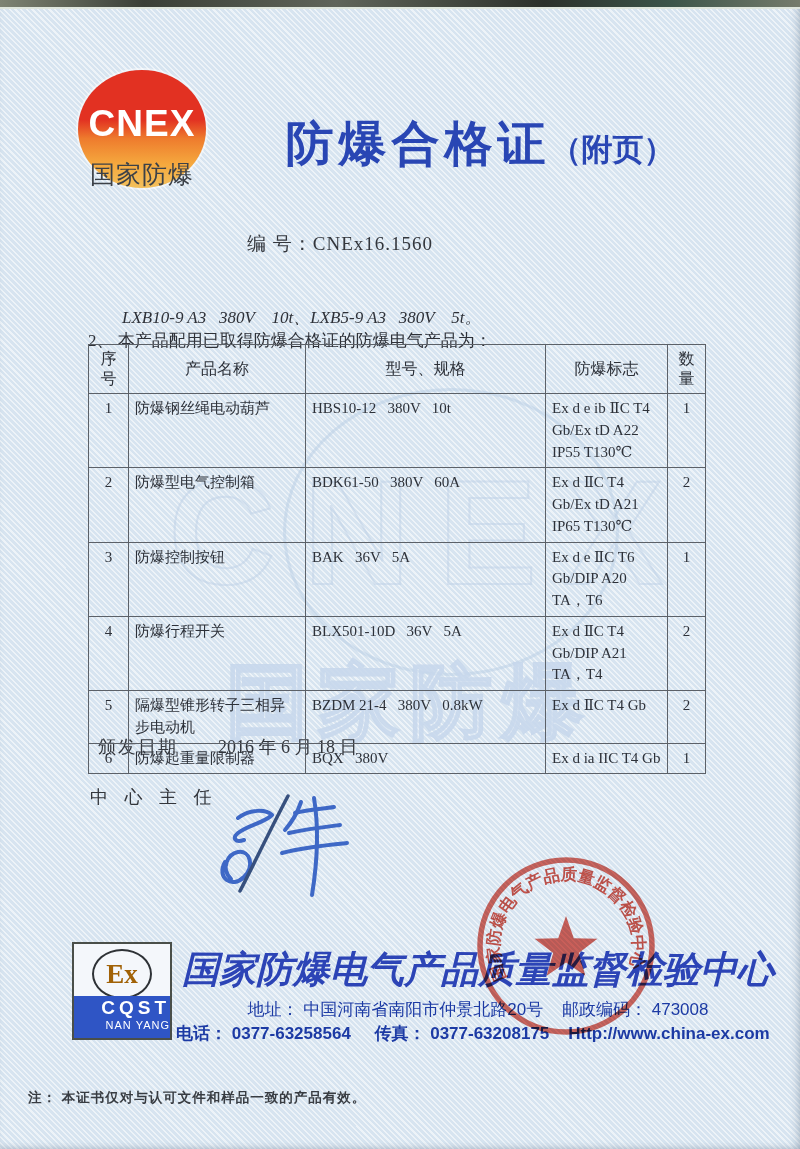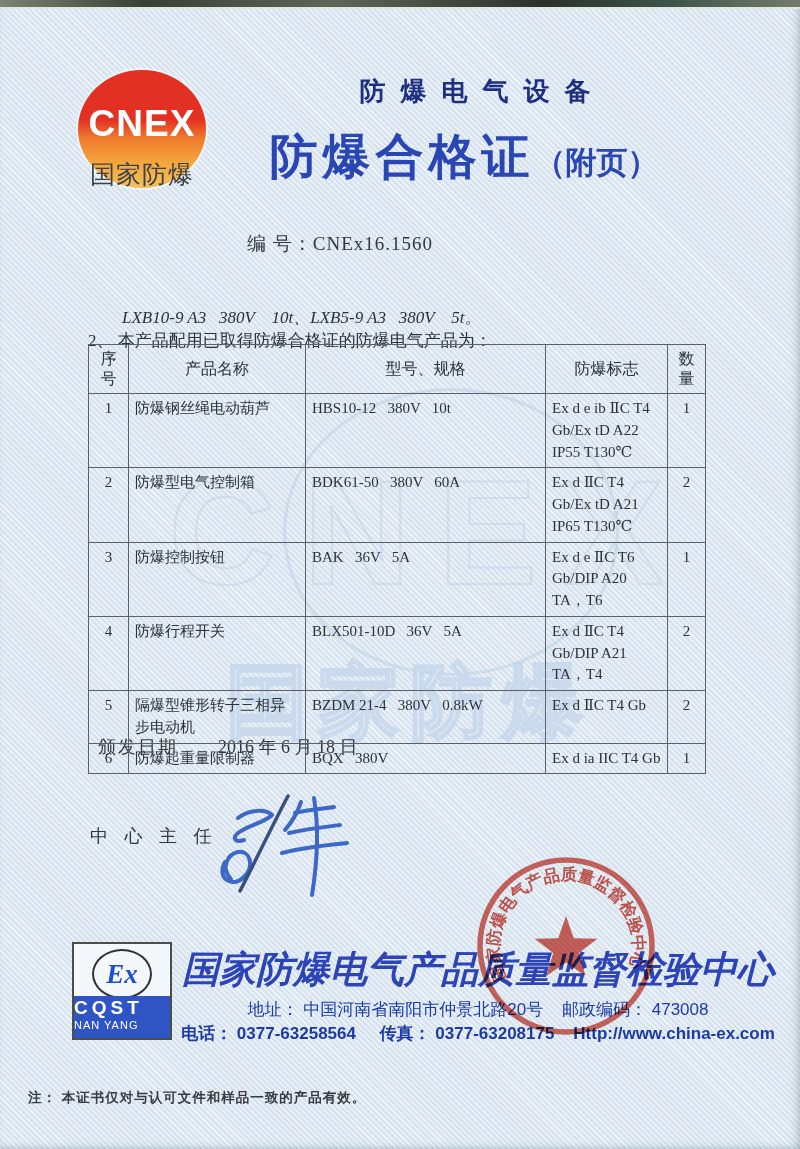--- a/index.html
+++ b/index.html
@@ -22,22 +22,22 @@
     border-radius:50%;
     background:linear-gradient(to bottom,#e23122 0%,#e23122 42%,#ee7b2d 58%,#f5a93e 80%,#f3c05c 100%);
     display:flex; align-items:center; justify-content:center;
     box-shadow:0 0 0 2px rgba(255,255,255,.5); }
   .cnex-logo span { font-family:"Liberation Sans",sans-serif; font-weight:bold;
     color:#fff; font-size:37px; letter-spacing:1px; transform:translateY(-5px); }
   .cnex-caption { position:absolute; left:76px; top:158px; width:132px; text-align:center;
     font-size:25px; color:#3c4148; letter-spacing:1px; }
   .subtitle { position:absolute; left:240px; top:74px; width:470px; text-align:center;
     font-size:26px; font-weight:bold; color:#1e2f7e; letter-spacing:15px; text-indent:15px; }
-  .main-title { position:absolute; left:204px; top:112px; width:520px; text-align:center;
-    color:#2946b4; white-space:nowrap;margin-top:13px; }
+  .main-title { position:absolute; left:220px; top:112px; width:520px; text-align:center;
+    color:#2946b4; white-space:nowrap; }
   .main-title .big { font-size:48px; font-weight:bold; letter-spacing:5px; }
   .main-title .small { font-size:31px; font-weight:bold; letter-spacing:0px; }
   .cert-no { position:absolute; left:0; top:231px; width:680px; text-align:center;
     font-size:19px; color:#33363c; letter-spacing:1px; }
   
   .li1 { position:absolute; left:88px; top:281px; font-size:17px; white-space:pre-wrap; }
   .li2 { position:absolute; left:122px; top:306px; font-size:17px; white-space:pre-wrap;font-style:italic; }
   .li3 { position:absolute; left:88px; top:329px; font-size:17px; white-space:pre-wrap; }
   
   .wm-circle { position:absolute; left:283px; top:388px; width:336px; height:288px;
@@ -54,56 +54,55 @@
   table.products th, table.products td { border:1px solid #5c6168; padding:4px 6px;
     white-space:pre-wrap; color:#2d3139; }
   table.products th { font-weight:normal; font-size:16px; text-align:center; vertical-align:middle; height:44px; line-height:1.25; }
   table.products td { vertical-align:top; line-height:1.45; }
   td.c { text-align:center; }
   tr.r1 td { height:66px; } tr.r2 td { height:44px; } tr.r3 td { height:44px; }
   tr.r4 td { height:46px; } tr.r5 td { height:42px; } tr.r6 td { height:26px; }
   
   .issue-label { position:absolute; left:98px; top:735px; font-size:18px; letter-spacing:2px; color:#33363c; }
   .issue-date  { position:absolute; left:218px; top:735px; font-size:18px; color:#33363c; }
-  .director-label { position:absolute; left:90px; top:824px; font-size:18px; letter-spacing:6px; color:#33363c; }
+  .director-label { position:absolute; left:90px; top:785px; font-size:18px; letter-spacing:6px; color:#33363c; }
   .signature { position:absolute; left:208px; top:788px; z-index:2; }
   
   .ex-logo { position:absolute; left:72px; top:942px; width:100px; height:98px;
     border:2px solid #4a4f49; background:#f4f7fb; z-index:1; }
   .ex-logo .circ { position:absolute; left:18px; top:5px; width:60px; height:50px;
     border:2px solid #2e3236; border-radius:50%; display:flex; align-items:center; justify-content:center; }
-  .ex-logo .circ span { font-family:"Liberation Serif",serif; font-style:italic; font-weight:bold;
-    font-size:27px; color:#1d4ed8; }
+  .ex-logo .circ span { font-family:"Liberation Serif",serif; font-weight:bold;
+    font-size:27px; color:#a16207; }
   .ex-logo .band { position:absolute; left:0; bottom:0; width:100%; height:42px; background:#2f55c5;
-    text-align:left; color:#fff; font-family:"Liberation Sans",sans-serif; }
+    text-align:right; color:#fff; font-family:"Liberation Sans",sans-serif; }
   .ex-logo .band .l1 { font-size:19px; letter-spacing:4px; font-weight:bold; margin-top:1px; }
   .ex-logo .band .l2 { font-size:11px; letter-spacing:1px; }
   .org-name { position:absolute; left:182px; top:945px; width:592px; text-align:center;
     font-size:37px; font-weight:bold; font-style:italic; color:#2c44b6; white-space:nowrap; z-index:1; }
   .addr-line { position:absolute; left:182px; top:998px; width:592px; text-align:center;
     font-family:"Liberation Sans",sans-serif; font-weight:normal; font-size:17px; color:#1c3aa4;
     white-space:pre-wrap; z-index:1; }
-  .phone-line { position:absolute; left:176px; top:1022px; width:604px; text-align:center;
+  .phone-line { position:absolute; left:176px; top:1022px; width:604px; 
     font-family:"Liberation Sans",sans-serif; font-weight:bold; font-size:17px; color:#1c3aa4;
     white-space:pre-wrap; z-index:1; }
   .seal { position:absolute; left:468px; top:850px; z-index:3; mix-blend-mode:multiply; opacity:.85; }
   .note { position:absolute; left:28px; top:1089px; font-family:"Liberation Sans",sans-serif;
     font-weight:bold; font-size:13.5px; color:#383c42; letter-spacing:1px; }
 </style>
 </head>
 <body>
 
 <div class="page">
   <div class="top-edge"></div>
 
   <div class="cnex-logo">
     <span>CNEX</span>
   </div>
   <div class="cnex-caption">国家防爆</div>
-  <div class="subtitle">防爆电气设备</div>
   <div class="main-title"><span class="big">防爆合格证</span><span class="small">（附页）</span></div>
   <div class="cert-no">编 号：CNEx16.1560</div>
 
   <div class="li2">LXB10-9 A3   380V    10t、LXB5-9 A3   380V    5t。</div>
   <div class="li3">2、 本产品配用已取得防爆合格证的防爆电气产品为：</div>
 
   <div class="wm-circle"></div>
   <div class="wm-cnex">CNEX</div>
   <div class="wm-text">国家防爆</div>
 

